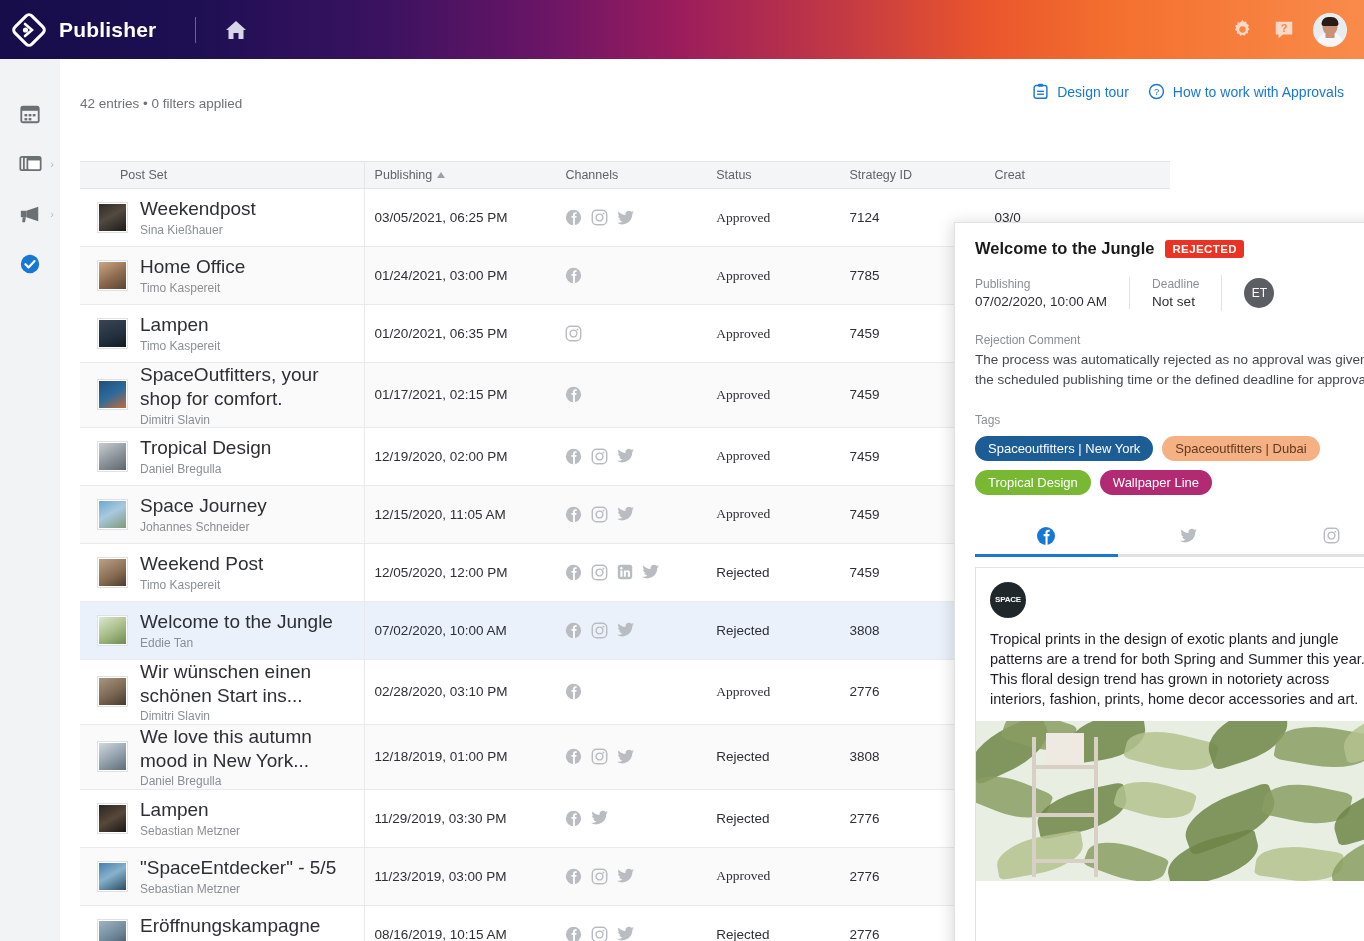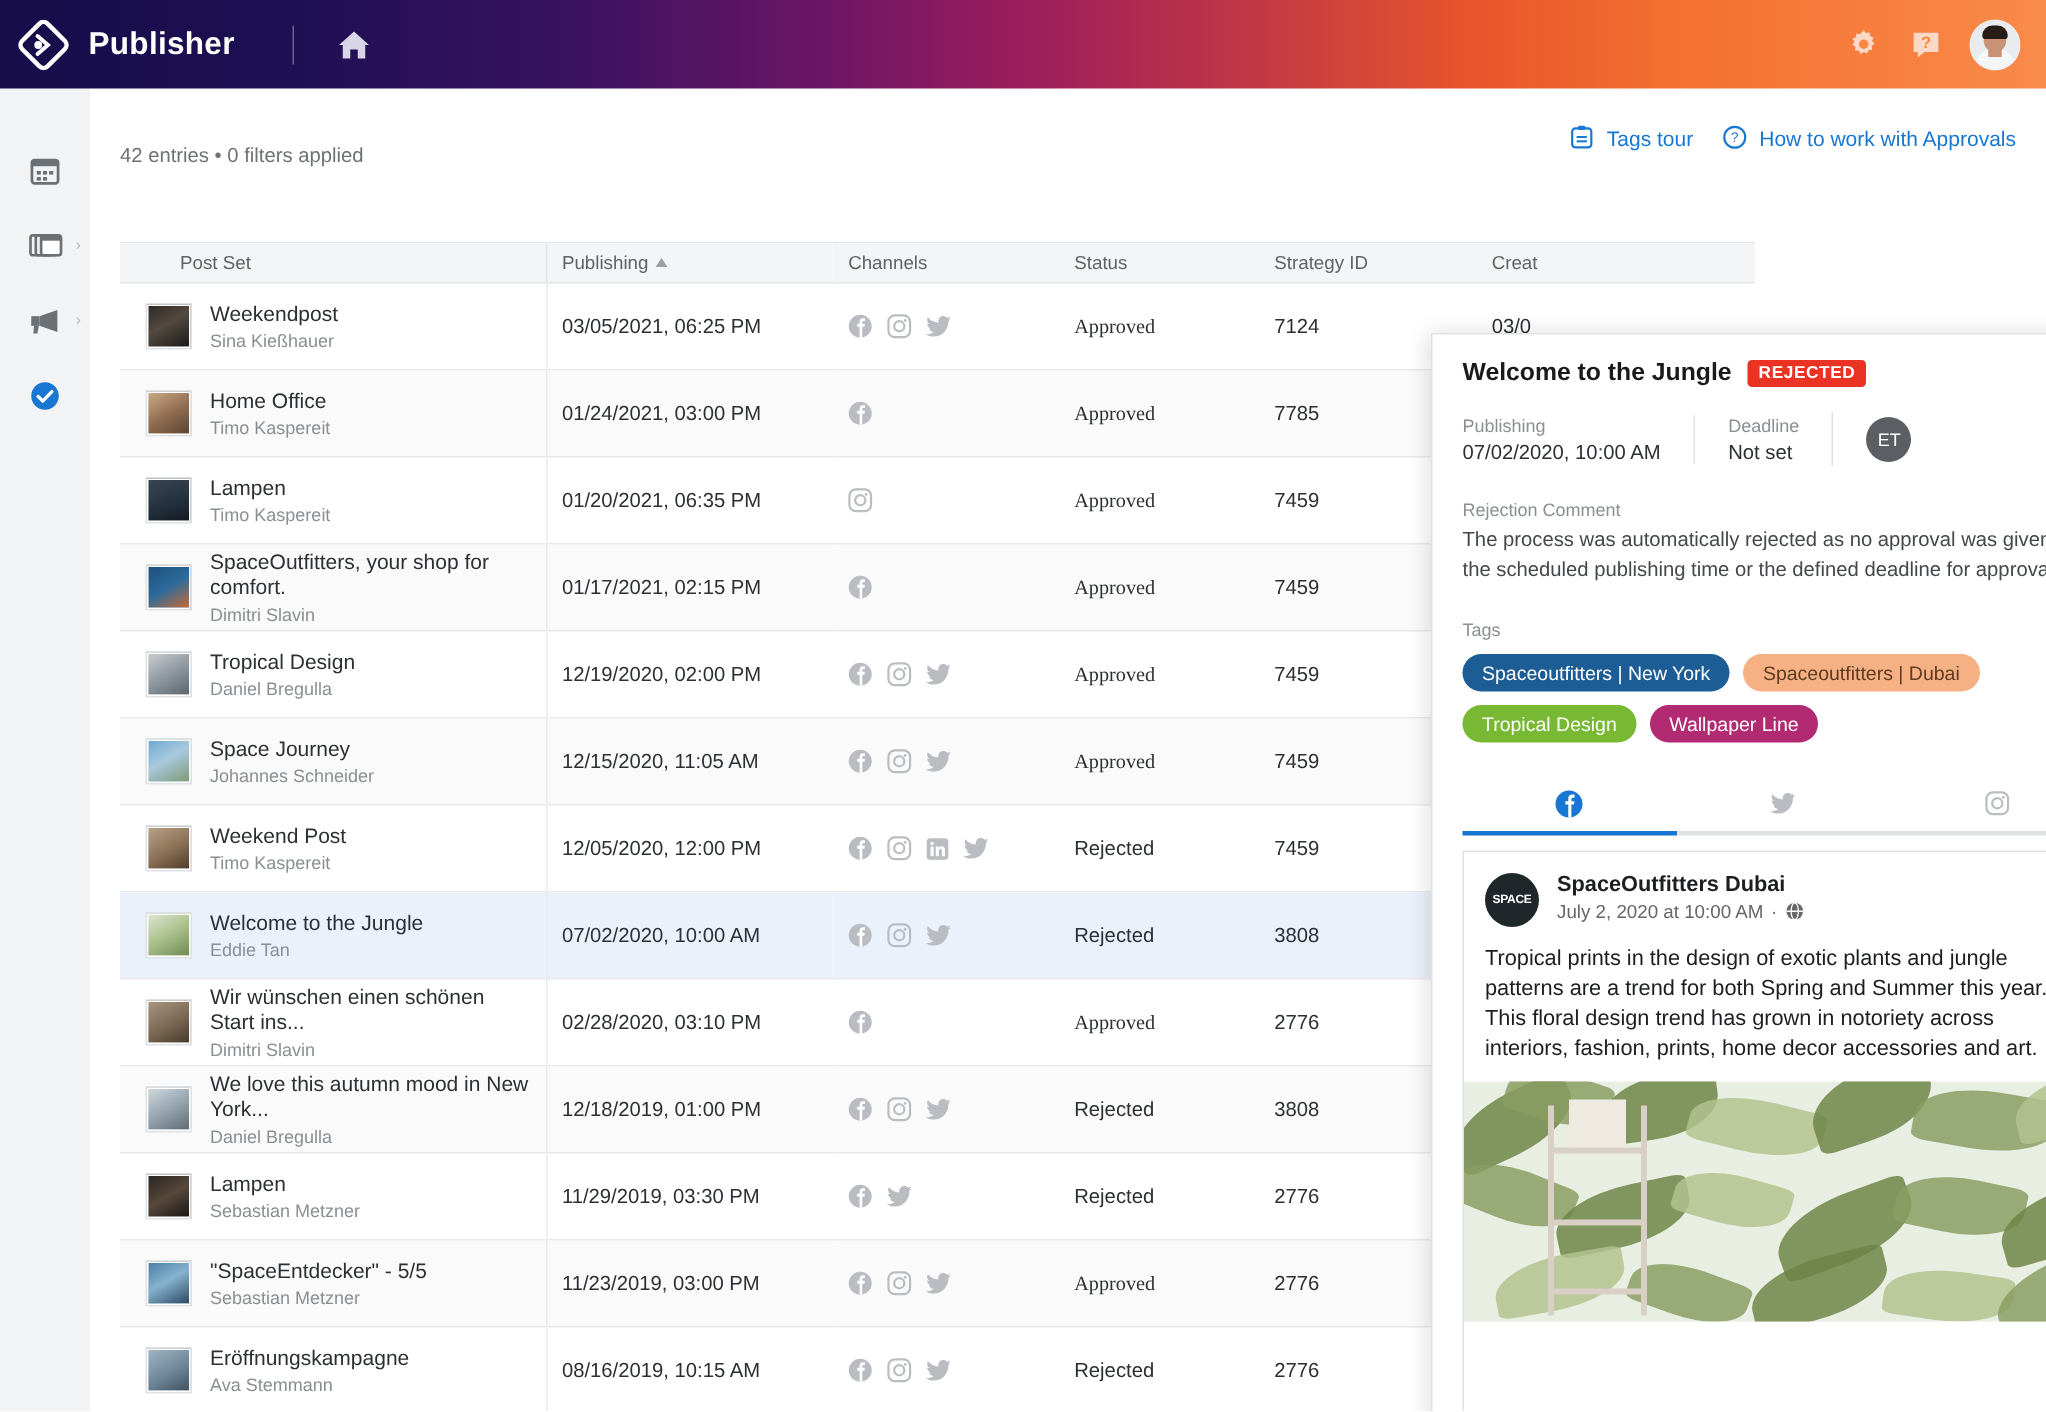--- a/index.html
+++ b/index.html
@@ -150,21 +150,21 @@
   td.cell-postset { padding-left: 18px !important; }
   td.cell-pub { border-left: 1px solid #e8eaec; white-space: nowrap; }
 
   .ps-inner { display: flex; align-items: center; gap: 13px; }
   .thumb {
     width: 29px; height: 29px; flex: 0 0 29px; background: #cfd4d8;
     border: 1px solid #ffffff; box-shadow: 0 0 0 1px #dfe2e5; overflow: hidden;
     position: relative;
   }
   .ps-text { min-width: 0; }
-  .ps-title { font-size: 14px; color: #2c2f33; line-height: 1.25; }
+  .ps-title { font-size: 19px; color: #2c2f33; line-height: 1.25; }
   .ps-author { font-size: 12px; color: #8a8f94; margin-top: 2px; line-height: 1.2; }
   .chips { display: flex; align-items: center; gap: 9px; }
   .st-approved { color: #3b9b3b; font-family: Liberation Serif, serif; }
   .st-rejected { color: #e0312a; }
   .sid, .created { color: #3c4043; }
 
   
   .panel {
     position: absolute; top: 163px; left: 894px; width: 470px; height: 778px;
     background: #ffffff; border: 1px solid #dfe1e3;
@@ -315,21 +315,21 @@
       <div class="page-sub">42 entries • 0 filters applied</div>
 
       <div class="head-links">
         <div class="head-link">
           <svg width="17" height="17" viewBox="0 0 20 20">
             <rect x="2.5" y="3" width="15" height="15" rx="2.5" fill="none" stroke="#1877d2" stroke-width="1.7"></rect>
             <rect x="7" y="1" width="6" height="3.4" rx="1.3" fill="#1877d2"></rect>
             <rect x="6" y="9" width="8" height="1.6" fill="#1877d2"></rect>
             <rect x="6" y="12.4" width="8" height="1.6" fill="#1877d2"></rect>
           </svg>
-          <span>Tags tour</span>
+          <span>Design tour</span>
         </div>
         <div class="head-link">
           <svg width="17" height="17" viewBox="0 0 20 20">
             <circle cx="10" cy="10" r="8.2" fill="none" stroke="#1877d2" stroke-width="1.7"></circle>
             <text x="10" y="14" font-size="11" text-anchor="middle" fill="#1877d2" font-family="Liberation Sans, sans-serif">?</text>
           </svg>
           <span>How to work with Approvals</span>
         </div>
       </div>
 
@@ -788,32 +788,20 @@
               <rect x="1.5" y="1.5" width="17" height="17" rx="5" fill="none" stroke="#b9bdc1" stroke-width="1.7"></rect>
               <circle cx="10" cy="10" r="4" fill="none" stroke="#b9bdc1" stroke-width="1.7"></circle>
               <circle cx="14.6" cy="5.4" r="1.1" fill="#b9bdc1"></circle>
             </svg>
           </div>
         </div>
 
       <div class="preview">
         <div class="prev-head">
           <div class="prev-av">SPACE</div>
-          <div class="prev-meta">
-            <div class="prev-name">SpaceOutfitters Dubai</div>
-            <div class="prev-time">
-              <span>July 2, 2020 at 10:00 AM</span>
-              <span>·</span>
-              <svg width="13" height="13" viewBox="0 0 14 14">
-                <circle cx="7" cy="7" r="6" fill="#65676b"></circle>
-                <ellipse cx="7" cy="7" rx="2.6" ry="6" fill="none" stroke="#ffffff" stroke-width=".9"></ellipse>
-                <line x1="1" y1="7" x2="13" y2="7" stroke="#ffffff" stroke-width=".9"></line>
-              </svg>
-            </div>
-          </div>
 
         </div>
         <div class="prev-text">Tropical prints in the design of exotic plants and jungle patterns are a trend for both Spring and Summer this year. This floral design trend has grown in notoriety across interiors, fashion, prints, home decor accessories and art.</div>
         <div class="prev-img">
           <div class="leaf d" style="left:-10px;top:8px;width:86px;height:40px;transform:rotate(-25deg);"></div>
           <div class="leaf" style="left:28px;top:-6px;width:70px;height:34px;transform:rotate(18deg);"></div>
           <div class="leaf d" style="left:92px;top:-4px;width:78px;height:42px;transform:rotate(-8deg);"></div>
           <div class="leaf l" style="left:150px;top:12px;width:90px;height:36px;transform:rotate(14deg);"></div>
           <div class="leaf d" style="left:230px;top:-8px;width:84px;height:46px;transform:rotate(-18deg);"></div>
           <div class="leaf" style="left:300px;top:6px;width:96px;height:40px;transform:rotate(10deg);"></div>

